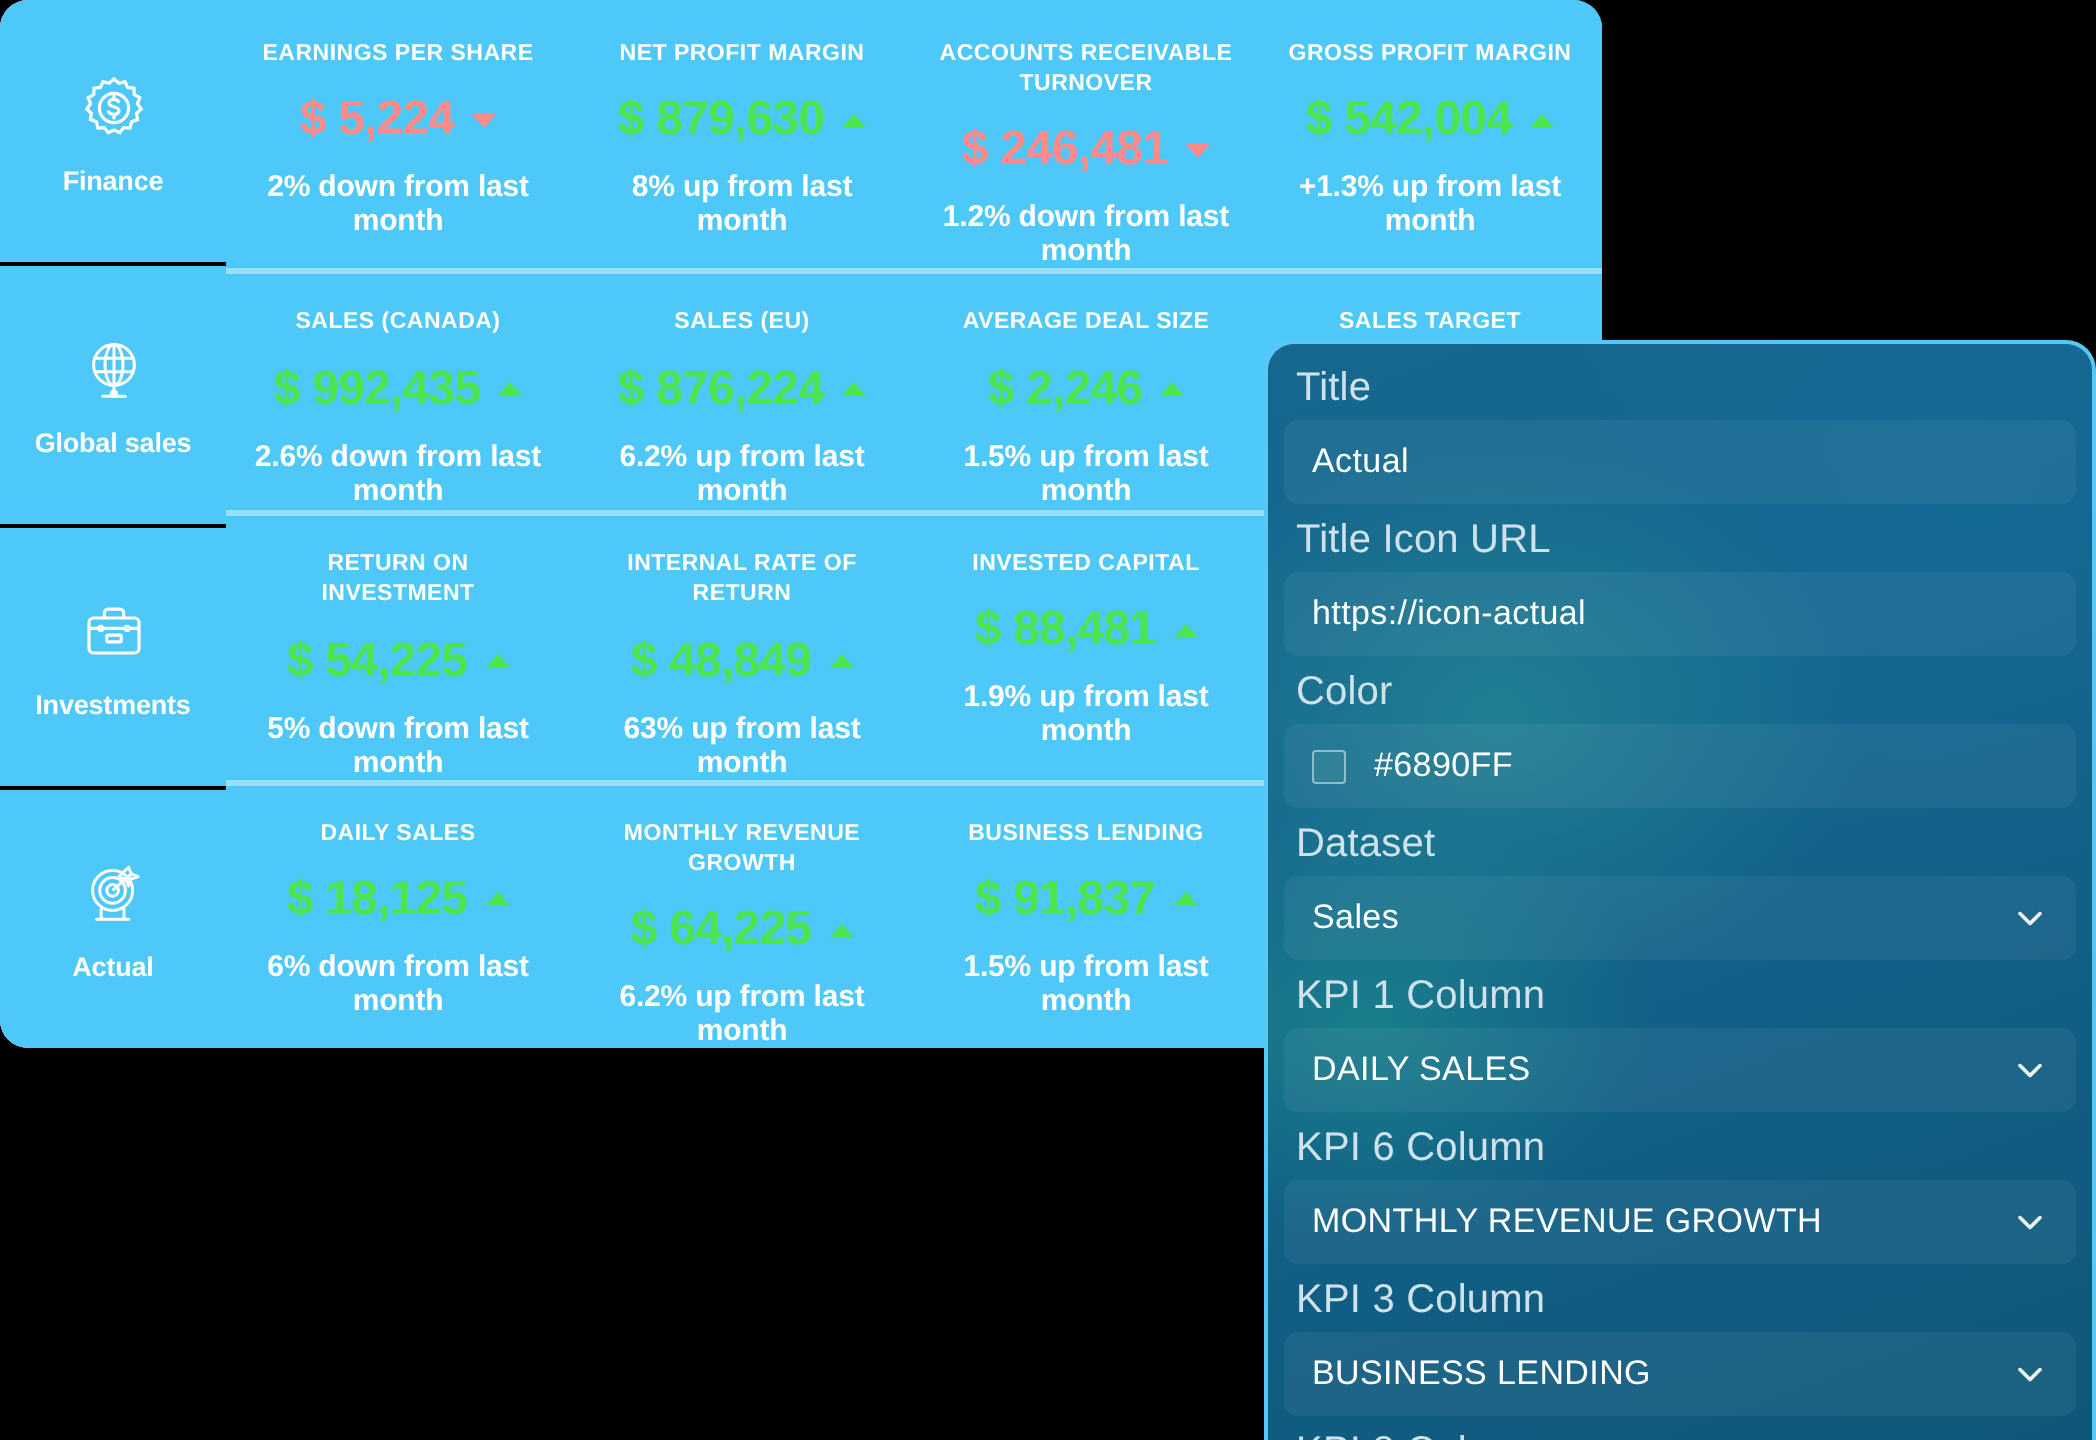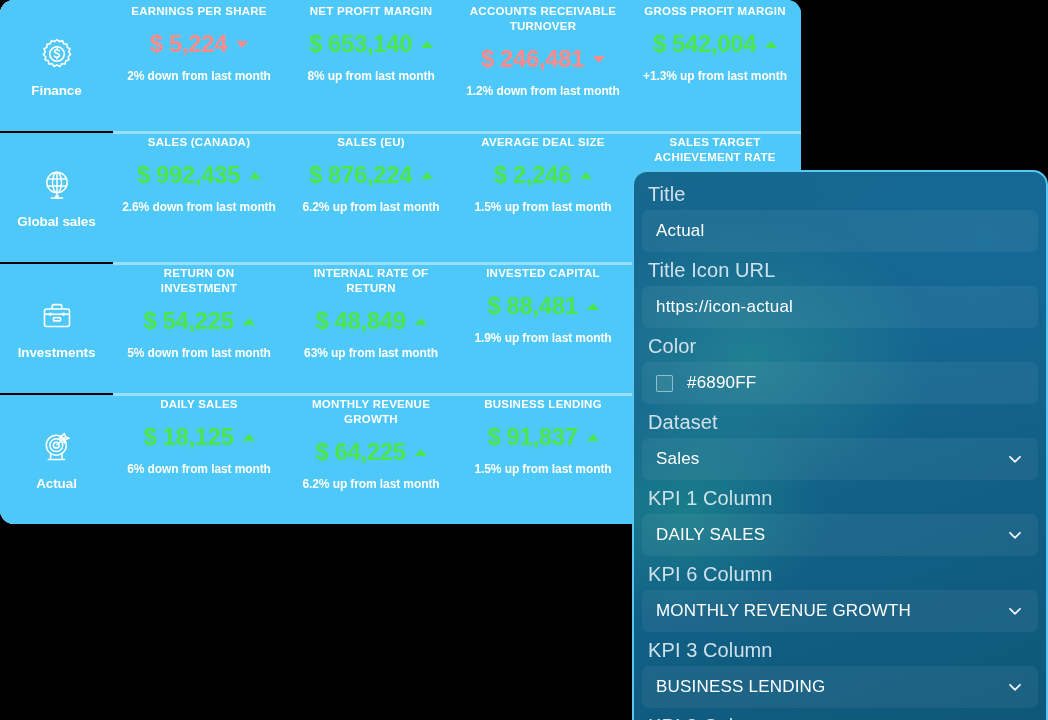--- a/index.html
+++ b/index.html
@@ -61,21 +61,21 @@
     position: relative;
   }
   .kpi-row + .kpi-row::before {
     content: "";
     position: absolute; left: 0; right: 0; top: 0;
     height: 3px;
     background: rgba(255,255,255,0.42);
   }
   .kpi-cell {
     flex: 1 1 0;
-    padding: 4px 8px 0;
+    padding: 20px 8px 0;
     display: flex; flex-direction: column;
     align-items: center;
     text-align: center;
   }
   .kpi-title {
     font-size: 11.5px; font-weight: 700; letter-spacing: 0.25px;
     color: #ffffff; line-height: 1.32;
     text-transform: uppercase;
     max-width: 150px;
   }
@@ -97,21 +97,21 @@
     border-right: 6px solid transparent;
     border-bottom: 7px solid #4ce64c;
   }
   .tri.down {
     border-left: 6px solid transparent;
     border-right: 6px solid transparent;
     border-top: 7px solid #ff8a8a;
   }
   .kpi-sub {
     margin-top: 13px;
-    font-size: 12px; font-weight: 700; color: #ffffff;
+    font-size: 15px; font-weight: 700; color: #ffffff;
     letter-spacing: -0.1px;
   }
 
   
   .panel {
     position: absolute;
     left: 632px; top: 170px;
     width: 416px; height: 550px;
     border-radius: 15px 15px 0 0;
     background:
@@ -226,21 +226,21 @@
           <div class="kpi-title">EARNINGS PER SHARE</div>
           <div class="kpi-valrow">
             <span class="kpi-value down">$ 5,224</span>
             <span class="tri down"></span>
           </div>
           <div class="kpi-sub">2% down from last month</div>
         </div>
         <div class="kpi-cell">
           <div class="kpi-title">NET PROFIT MARGIN</div>
           <div class="kpi-valrow">
-            <span class="kpi-value up">$ 653,140</span>
+            <span class="kpi-value up">$ 879,630</span>
             <span class="tri up"></span>
           </div>
           <div class="kpi-sub">8% up from last month</div>
         </div>
         <div class="kpi-cell">
           <div class="kpi-title">ACCOUNTS RECEIVABLE TURNOVER</div>
           <div class="kpi-valrow">
             <span class="kpi-value down">$ 246,481</span>
             <span class="tri down"></span>
           </div>

